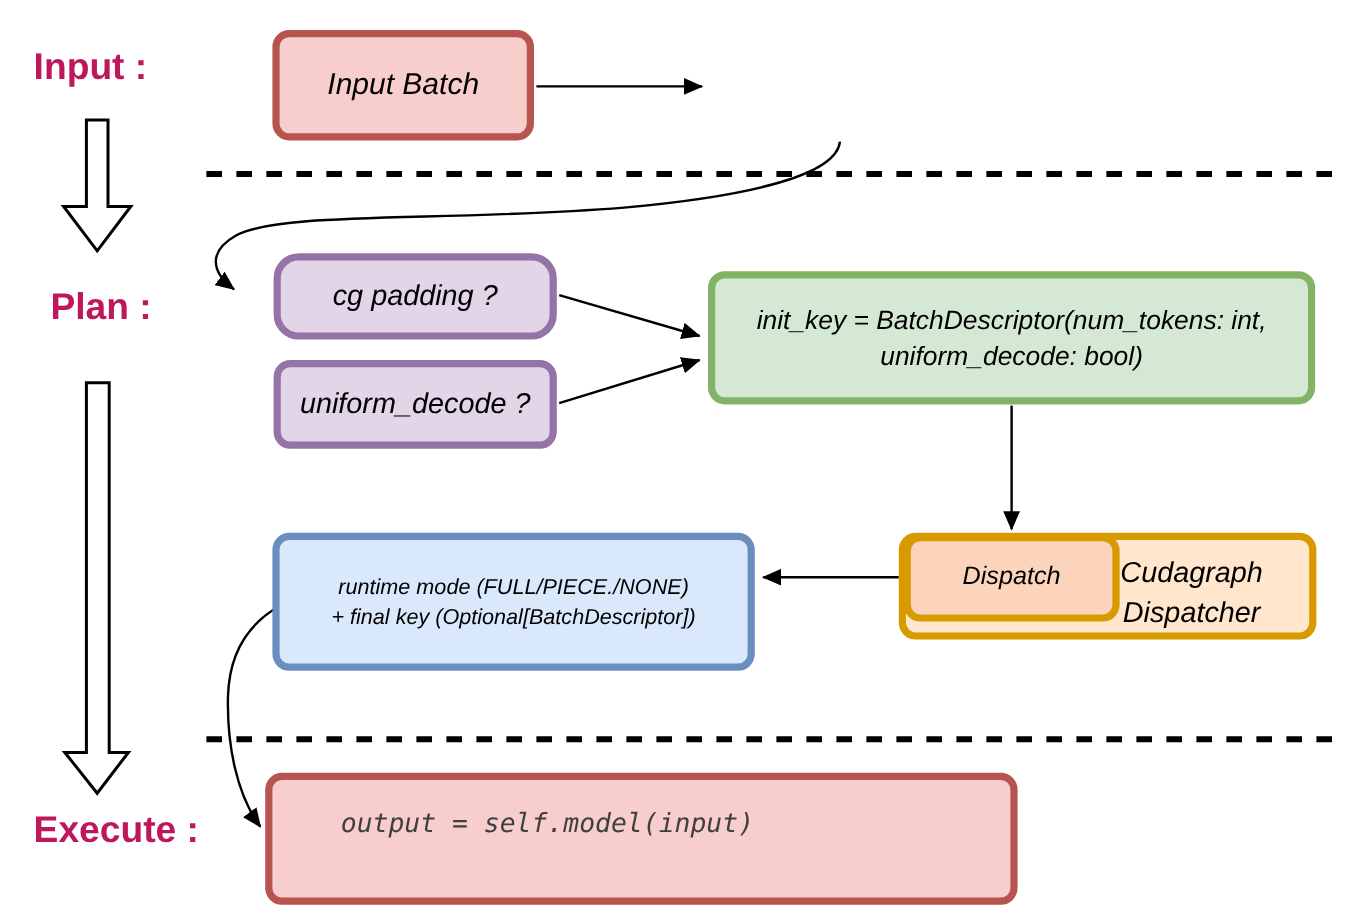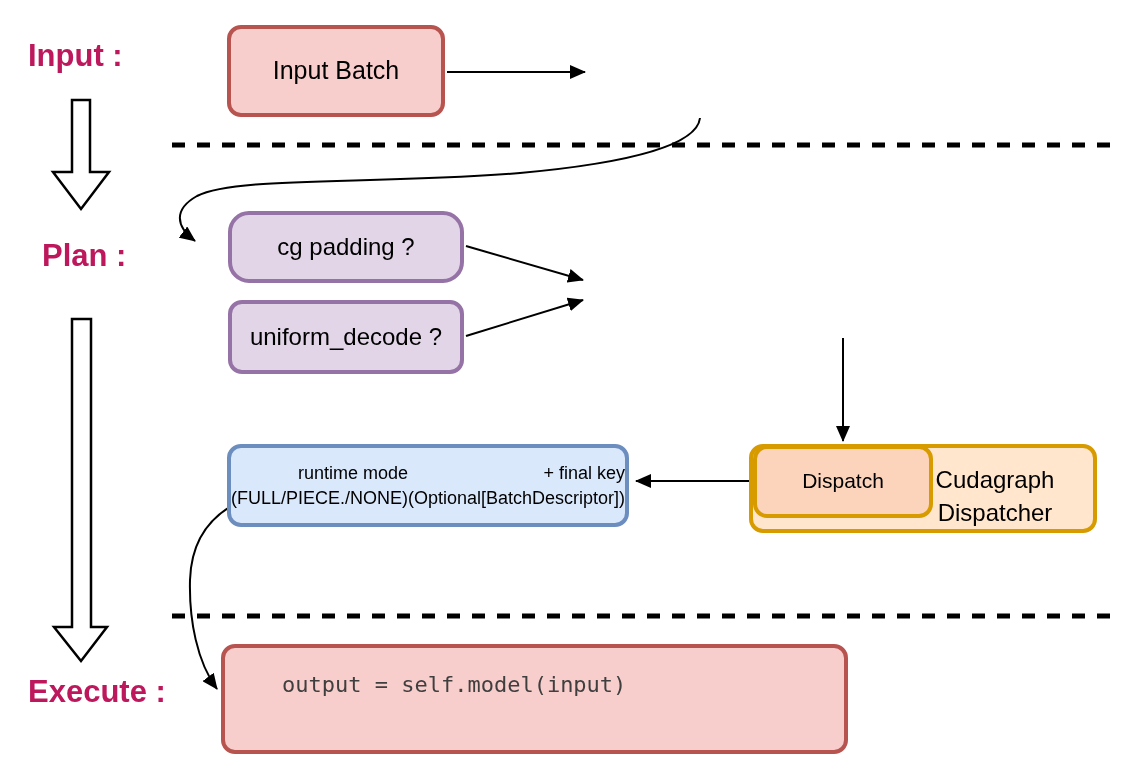--- a/index.html
+++ b/index.html
@@ -2,43 +2,43 @@
 <html><head>
 <meta charset="utf-8">
 <style>
   html,body{margin:0;padding:0;background:#ffffff;}
   #stage{
     position:relative;width:1142px;height:770px;background:#ffffff;
     font-family:"Liberation Sans",sans-serif;color:#000;overflow:hidden;
   }
   #wires{position:absolute;left:0;top:0;width:1142px;height:770px;}
   .node{
-    position:absolute;border-radius:14px;border:4px solid #1d4ed8;
+    position:absolute;border-radius:14px;border:6px solid #1d4ed8;
     display:flex;align-items:center;justify-content:center;text-align:center;
-    box-sizing:border-box;line-height:1.35;
+    box-sizing:border-box;line-height:1.35;font-style:italic;
   }
   .red    {background:#f8cecc;border-color:#b85450;}
   .yellow {background:#fff2cc;border-color:#d6b656;}
   .purple {background:#e1d5e7;border-color:#9673a6;}
   .green  {background:#d5e8d4;border-color:#82b366;}
   .blue   {background:#dae8fc;border-color:#6c8ebf;}
   .orange-outer{background:#ffe6cc;border-color:#d79b00;}
   .orange-inner{background:#fcd4bc;border-color:#d79b00;}
   .stage-label{
     position:absolute;font-weight:bold;font-size:31px;color:#be185d;white-space:nowrap;
   }
   #node-input-batch {left:227px;top:25px;width:218px;height:92px;font-size:25px;}
   #node-preprocess  {left:590px;top:27px;width:218px;height:91px;font-size:25px;}
   #node-cg-padding  {left:228px;top:211px;width:236px;height:72px;font-size:24px;border-radius:21px;}
   #node-uniform-decode{left:228px;top:300px;width:236px;height:74px;font-size:24px;}
   #node-init-key    {left:590px;top:226px;width:506px;height:111px;font-size:22px;flex-direction:column;}
   #node-dispatcher  {left:749px;top:444px;width:348px;height:89px;font-size:24px;justify-content:flex-end;padding-right:16px;flex-direction:column;align-items:flex-end;}
   #node-dispatcher .dl{width:164px;text-align:center;}
   #node-dispatch    {left:753px;top:445px;width:180px;height:73px;font-size:21px;}
-  #node-runtime     {left:227px;top:444px;width:402px;height:83px;font-size:18px;text-align:right;}
+  #node-runtime     {left:227px;top:444px;width:402px;height:115px;font-size:18px;flex-direction:column;}
   #node-code        {left:221px;top:644px;width:627px;height:110px;
                      font-family:"DejaVu Sans Mono","Liberation Mono",monospace;
                      font-size:22px;color:#3f3f3f;justify-content:flex-start;align-items:flex-start;
                      flex-direction:column;padding:20px 6px 0 4px;text-align:left;line-height:34px;}
   .codeline{white-space:pre;display:block;}
   #label-input  {left:28px;top:38px;}
   #label-plan   {left:42px;top:238px;}
   #label-execute{left:28px;top:674px;}
 </style>
 </head>
@@ -78,20 +78,24 @@
 
 
   <div class="node purple" id="node-cg-padding">
     <span>cg padding ?</span>
   </div>
 
   <div class="node purple" id="node-uniform-decode">
     <span>uniform_decode ?</span>
   </div>
 
+  <div class="node green" id="node-init-key">
+    <span>init_key = BatchDescriptor(num_tokens: int,</span>
+    <span>uniform_decode: bool)</span>
+  </div>
 
   <div class="node orange-outer" id="node-dispatcher">
     <span class="dl">Cudagraph</span>
     <span class="dl">Dispatcher</span>
   </div>
 
   <div class="node orange-inner" id="node-dispatch">
     <span>Dispatch</span>
   </div>
 

